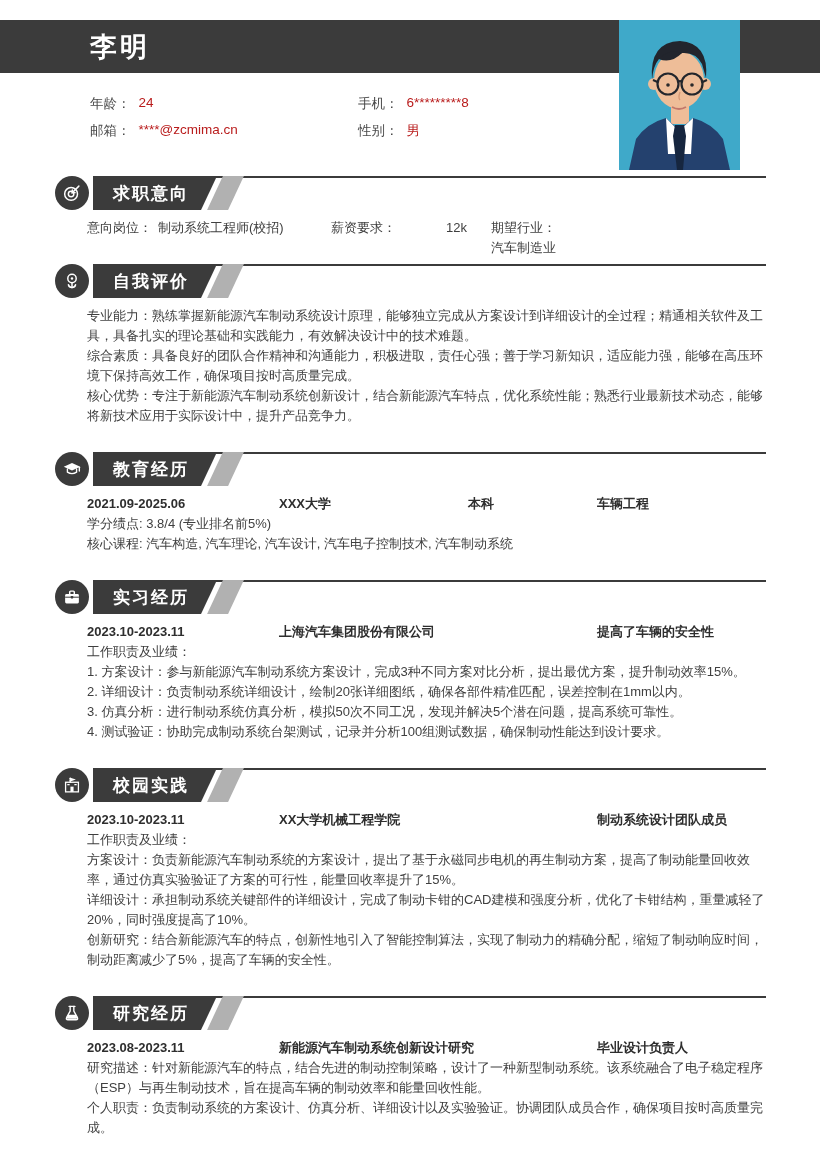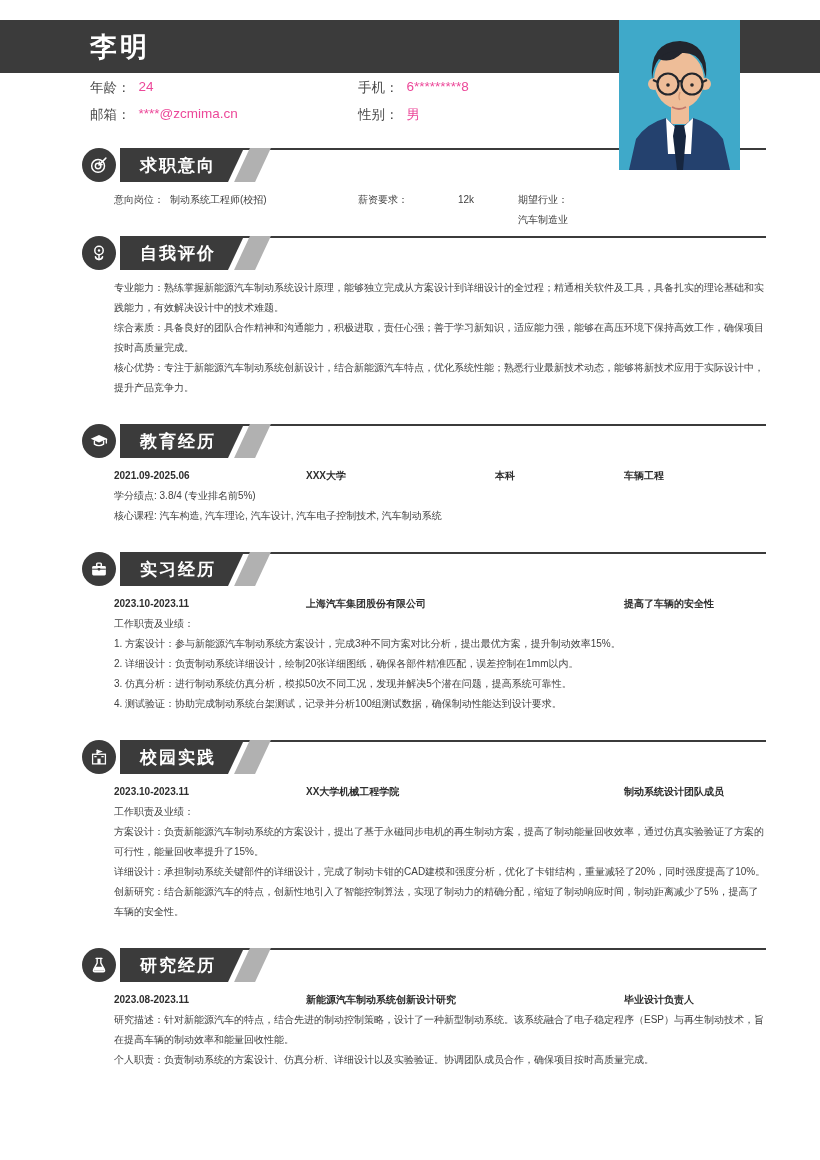--- a/index.html
+++ b/index.html
@@ -14,40 +14,40 @@
     font-family:"Liberation Sans","DejaVu Sans",sans-serif;
     color:var(--text);position:relative;
   }
   
   .header-bar{margin-top:20px;height:53px;background:var(--dark);position:relative;}
   .name{position:absolute;left:90px;top:50%;transform:translateY(-50%);
     color:#fff;font-size:27px;font-weight:bold;letter-spacing:3px;}
   .photo{position:absolute;left:619px;top:20px;width:121px;height:150px;z-index:5;}
   .photo svg{display:block;}
   
-  .info{margin:1px 54px 0 90px;}
+  .info{margin:17px 54px 0 90px;}
   .info-row{display:flex;height:27px;align-items:center;font-size:13.5px;}
   .pair{display:flex;}
   .pair.c1{width:268px;}
   .pair .lbl{color:#4a4a4a;margin-right:8px;}
-  .pair .val{color:#ec4899;}
-  
-  .sections{margin-top:20px;padding-left:27px;}
+  .pair .val{color:#b91c1c;}
+  
+  .sections{margin-top:32px;}
   section{margin-bottom:26px;}
   .sec-head{position:relative;height:34px;margin-left:55px;margin-right:54px;}
   .sec-rule{position:absolute;left:38px;right:0;top:0;height:2px;background:var(--dark);}
   .sec-icon{position:absolute;left:0;top:0;width:34px;height:34px;border-radius:50%;
     background:var(--dark);display:flex;align-items:center;justify-content:center;}
   .sec-icon svg{display:block;}
   .badge{position:absolute;left:38px;top:0;height:34px;width:124px;background:var(--dark);
     color:#fff;font-size:17px;font-weight:bold;line-height:35px;padding-left:20px;
     letter-spacing:2px;clip-path:polygon(0 0,100% 0,calc(100% - 16px) 100%,0 100%);}
   .badge-accent{position:absolute;left:160px;top:0;width:21px;height:34px;
     background:var(--gray);transform:skewX(-25deg);}
-  .sec-body{margin:8px 54px 0 87px;font-size:10px;line-height:20px;color:var(--text);}
+  .sec-body{margin:8px 54px 0 87px;font-size:13px;line-height:20px;color:var(--text);}
   .sec-body p{margin:0;}
   
   .intent-row{position:relative;height:20px;}
   .intent-row .pos{position:absolute;left:0;display:flex;}
   .intent-row .sal{position:absolute;left:244px;display:flex;gap:44px;}
   .intent-row .ind{position:absolute;left:404px;display:flex;flex-direction:column;}
   .intent-row .lbl{margin-right:6px;}
   
   .brow{position:relative;height:20px;font-weight:bold;color:var(--bold);}
   .brow .c-a{position:absolute;left:0;}

